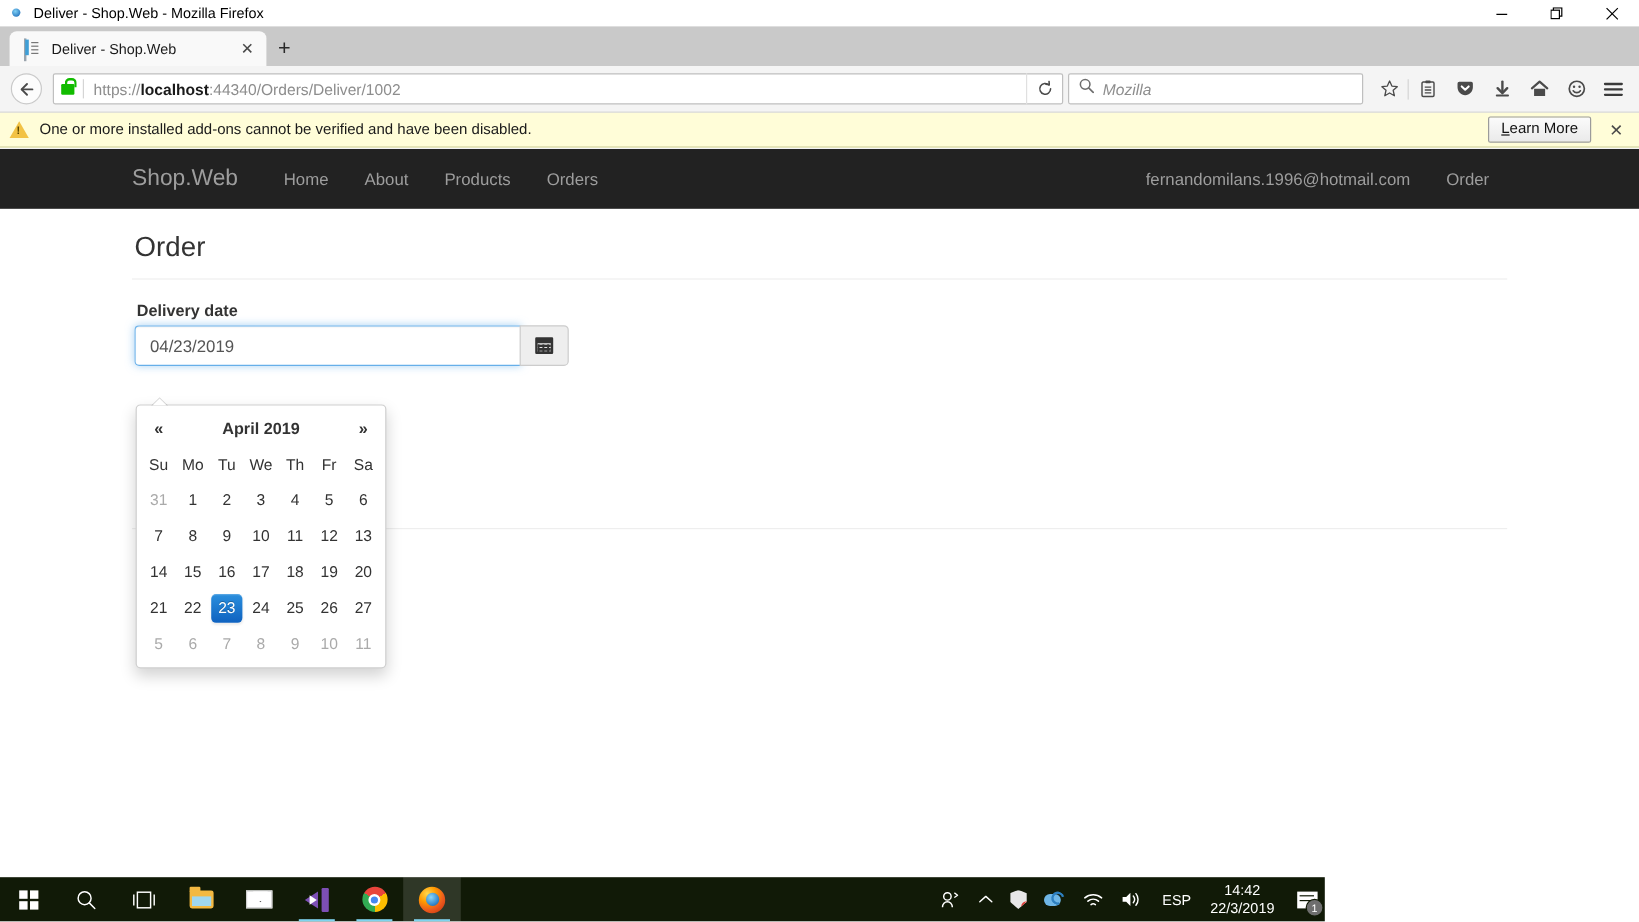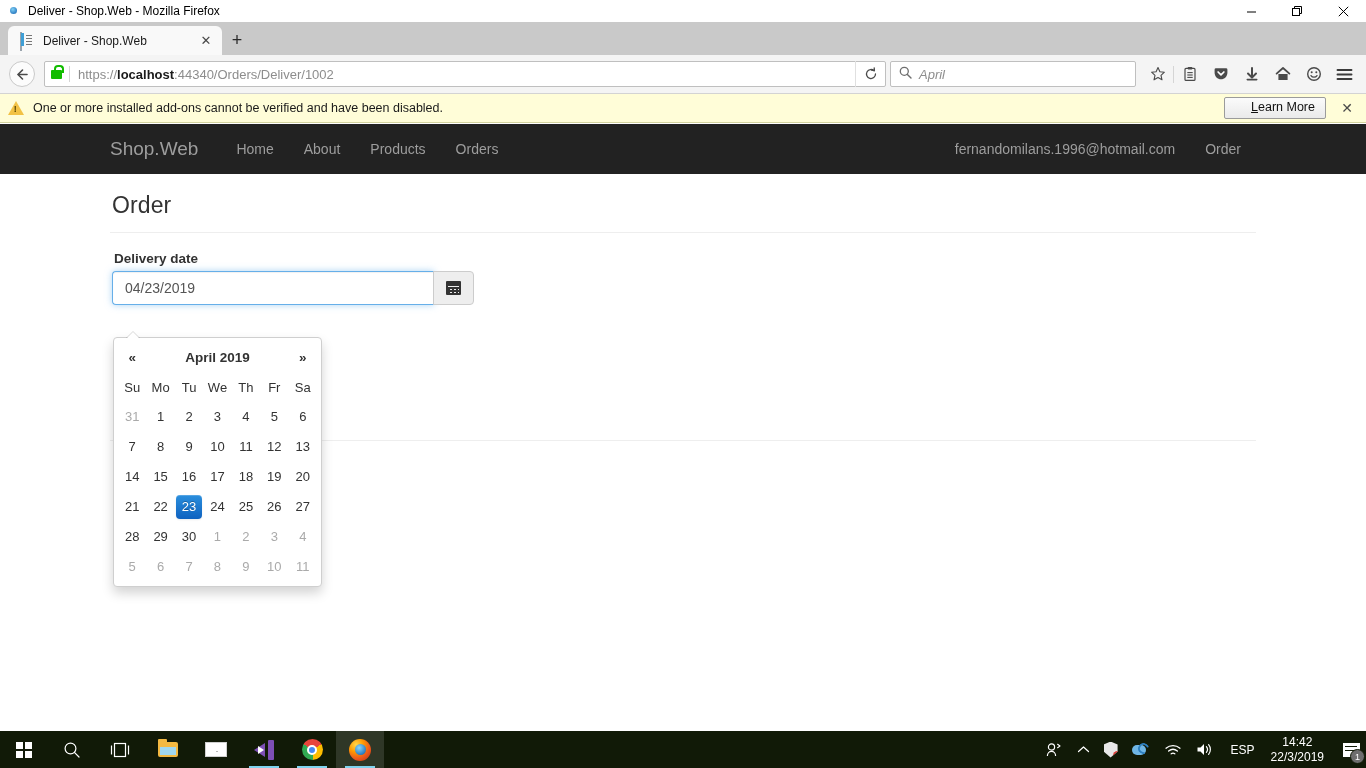--- a/index.html
+++ b/index.html
@@ -224,21 +224,21 @@
   }
   .notif-text { font-size: 12.5px; color: #1a1a1a; }
   .notif-right {
     margin-left: auto; display: flex; align-items: center; gap: 10px;
   }
   .learnmore {
     background: linear-gradient(#fbfbfb, #eaeaea);
     border: 1px solid #9b9b9b;
     border-radius: 2px;
     font-size: 12.5px; color: #111;
-    padding: 3px 10px 4px 26px;
+    padding: 3px 10px 4px 10px;
     line-height: 1;
   }
   .learnmore u { text-decoration: underline; }
   .notif-close {
     width: 22px; height: 22px;
     display: flex; align-items: center; justify-content: center;
     color: #4a4a4a; font-size: 14px;
   }
 
   
@@ -401,21 +401,21 @@
     background: linear-gradient(to bottom, #2b8fdd 0%, #0f62c0 100%);
     color: #fff;
     text-shadow: 0 -1px 0 rgba(0,0,0,.25);
     box-shadow: inset 0 1px 0 rgba(255,255,255,.2), 0 1px 2px rgba(0,0,0,.08);
   }
 
   
   .taskbar {
     position: absolute;
     left: 0; bottom: 0;
-    width: 1366px; height: 37px;
+    width: 1104px; height: 37px;
     background: #111a07;
     display: flex; align-items: center;
   }
   .tb-left { display: flex; align-items: center; height: 37px; }
   .tb-item {
     width: 48px; height: 37px;
     display: flex; align-items: center; justify-content: center;
     position: relative;
   }
   .tb-item.active { background: rgba(255,255,255,.13); }
@@ -651,21 +651,21 @@
       </span>
     </div>
 
     <div class="searchbar">
       <span>
         <svg width="13" height="13" viewBox="0 0 13 13">
           <circle cx="5.3" cy="5.3" r="4" fill="none" stroke="#6e6e6e" stroke-width="1.3"></circle>
           <line x1="8.4" y1="8.4" x2="12" y2="12" stroke="#6e6e6e" stroke-width="1.4" stroke-linecap="round"></line>
         </svg>
       </span>
-      <span class="search-ph">April</span>
+      <span class="search-ph">Mozilla</span>
     </div>
 
     <div class="toolicons">
       <div class="toolicon">
         <svg width="16" height="16" viewBox="0 0 16 16">
           <polygon points="8,1.5 9.9,5.7 14.4,6.2 11,9.3 12,13.8 8,11.5 4,13.8 5,9.3 1.6,6.2 6.1,5.7" fill="none" stroke="#4a4a4a" stroke-width="1.1" stroke-linejoin="round"></polygon>
         </svg>
       </div>
       <div class="tool-div"></div>
       <div class="toolicon">
@@ -855,43 +855,20 @@
                       <span class="cell">25</span>
                     </td>
                     <td class="dp-day">
                       <span class="cell">26</span>
                     </td>
                     <td class="dp-day">
                       <span class="cell">27</span>
                     </td>
                   </tr>
                   <tr>
-                    <td class="dp-day">
-                      <span class="cell">28</span>
-                    </td>
-                    <td class="dp-day">
-                      <span class="cell">29</span>
-                    </td>
-                    <td class="dp-day">
-                      <span class="cell">30</span>
-                    </td>
-                    <td class="dp-day muted">
-                      <span class="cell">1</span>
-                    </td>
-                    <td class="dp-day muted">
-                      <span class="cell">2</span>
-                    </td>
-                    <td class="dp-day muted">
-                      <span class="cell">3</span>
-                    </td>
-                    <td class="dp-day muted">
-                      <span class="cell">4</span>
-                    </td>
-                  </tr>
-                  <tr>
                     <td class="dp-day muted">
                       <span class="cell">5</span>
                     </td>
                     <td class="dp-day muted">
                       <span class="cell">6</span>
                     </td>
                     <td class="dp-day muted">
                       <span class="cell">7</span>
                     </td>
                     <td class="dp-day muted">

